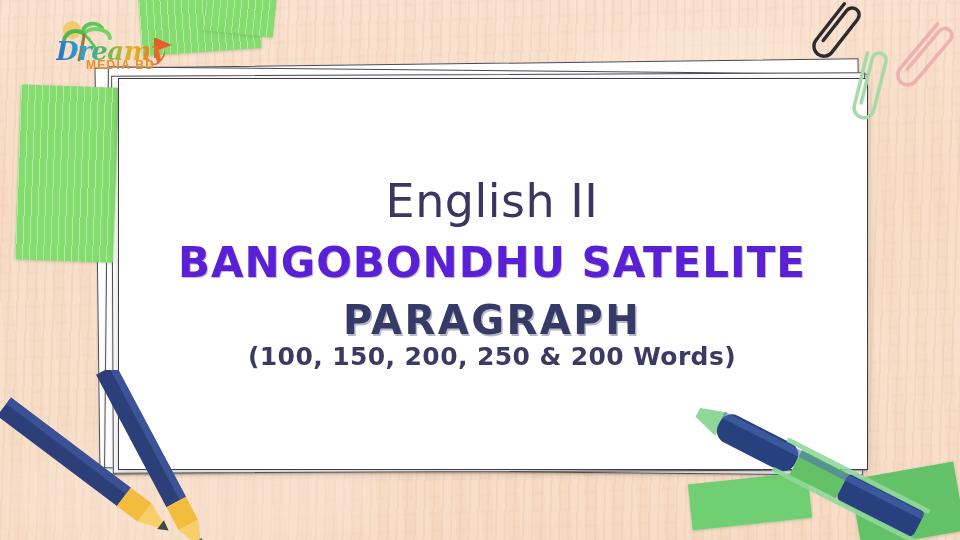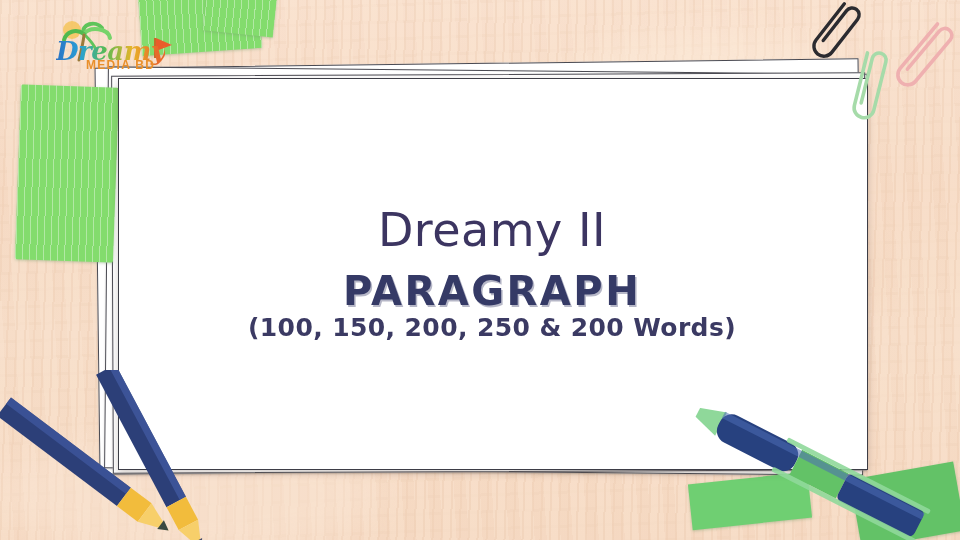--- a/index.html
+++ b/index.html
@@ -179,21 +179,22 @@
   </div>
   <div class="notepad" style="left:855px;top:470px;width:105px;height:70px;transform:rotate(-10deg);z-index:2;background:#63c267;"></div>
   <div class="notepad" style="left:690px;top:478px;width:120px;height:46px;transform:rotate(-6deg);z-index:2;background:#6fcf72;"></div>
 
   <div class="sheet s1"></div>
   <div class="sheet s2"></div>
   <div class="sheet s3"></div>
   <div class="sheet main"></div>
 
   <div class="card-content">
-    <div class="t-subject">Dreamy II</div>
+    <div class="t-subject">English II</div>
+    <div class="t-title">BANGOBONDHU SATELITE</div>
     <div class="t-kind">PARAGRAPH</div>
     <div class="t-counts">(100, 150, 200, 250 &amp; 200 Words)</div>
   </div>
 
   <svg class="clip" style="left:795px;top:-8px;width:80px;height:80px;" viewBox="0 0 80 80">
     <g transform="rotate(38 40 40)" fill="none" stroke="#2b2b30" stroke-width="3.4" stroke-linecap="round">
       <path d="M30 12 L30 58 a10 10 0 0 0 20 0 L50 16 a7 7 0 0 0 -14 0 L36 54"></path>
     </g>
   </svg>
 

